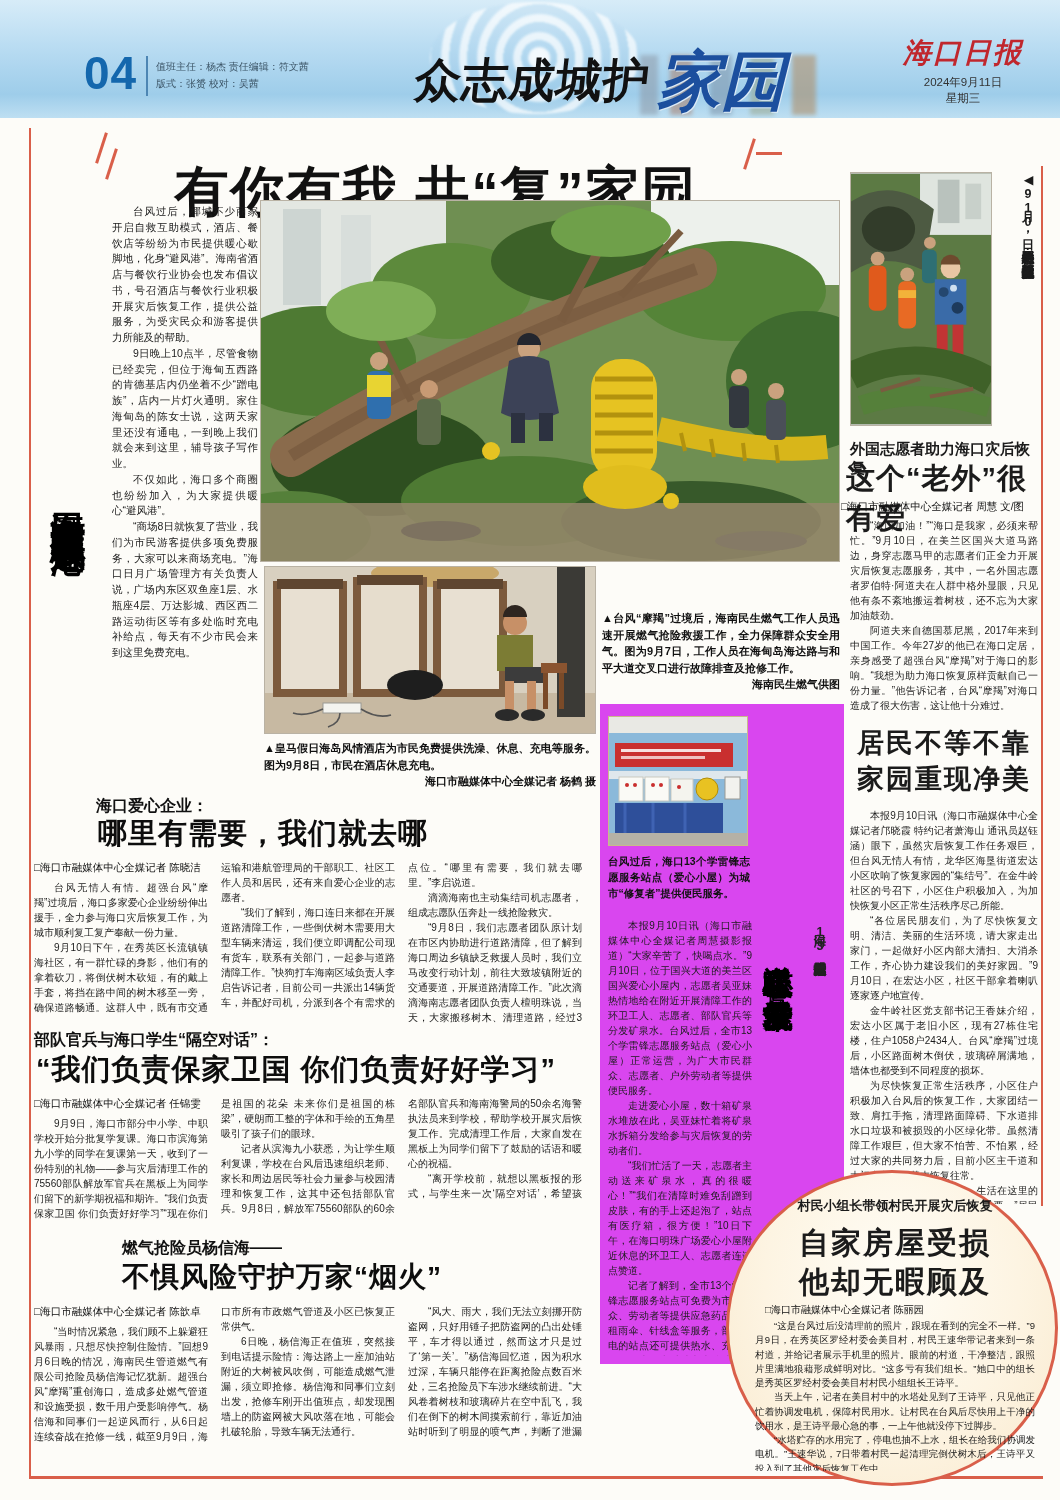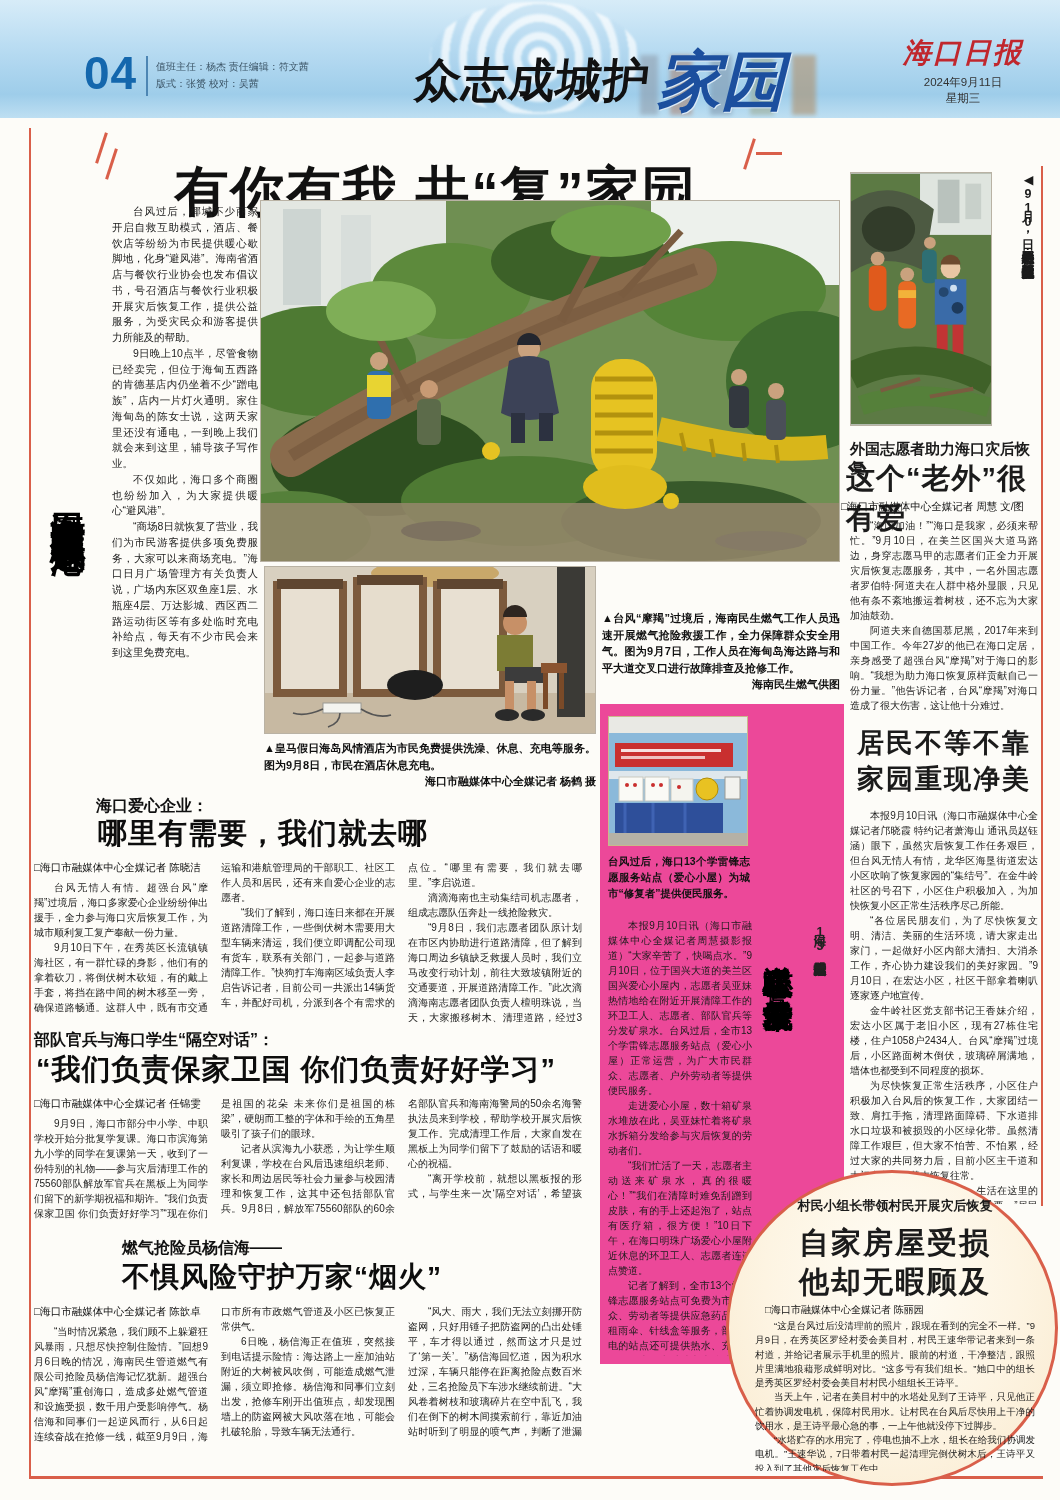--- a/index.html
+++ b/index.html
@@ -47,21 +47,21 @@
   .kicker{font-size:16px;font-weight:700;color:#111;}
   .sec-headline{font-weight:900;color:#0d0d0d;letter-spacing:1px;}
   .caption{font-size:11px;line-height:1.5;font-weight:600;text-align:justify;color:#111;}
   .credit{display:block;text-align:right;font-weight:600;}
   .photo{border:1px solid #b9b2a4;box-sizing:border-box;overflow:hidden;background:#ccc;}
   
   .r-kicker{font-size:15px;font-weight:700;}
   .r-headline{font-size:29px;font-weight:900;letter-spacing:1px;text-align:left;}
   .resid-headline{font-size:27px;font-weight:900;text-align:center;line-height:1.32;letter-spacing:2px;}
   
-  .cream{background:#ec4899;}
+  .cream{background:#d946ef;}
   .box-vert-head{font-size:30px;font-weight:900;line-height:48px;text-align:center;color:#000;}
   .box-vert-kicker{font-size:12.5px;font-weight:700;line-height:24px;text-align:center;color:#222;}
   
   .circle{border:3px solid #d95f4a;border-radius:50%;
      background:radial-gradient(ellipse at 50% 35%,#fffdf6 0%,#fdf4e2 55%,#f9e9cd 100%);
      box-sizing:border-box;z-index:6;}
   .circle-kicker{font-size:13px;font-weight:700;text-align:center;}
   .circle-headline{font-size:30px;font-weight:900;text-align:center;line-height:1.3;letter-spacing:2px;margin-top:8px;}
   .small-body{font-size:9.5px;line-height:1.5;text-align:justify;overflow:hidden;}
   .small-body .para{text-indent:2em;margin:0;}

